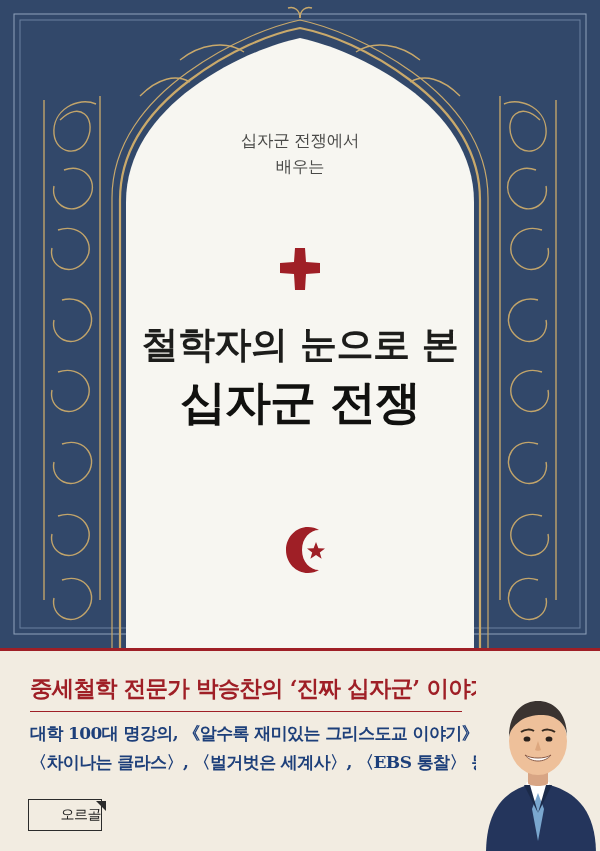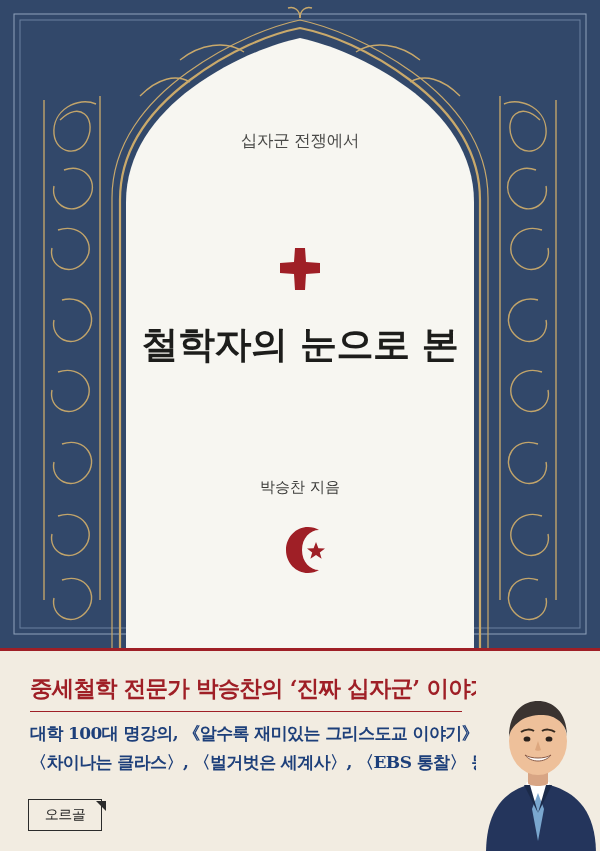--- a/index.html
+++ b/index.html
@@ -144,21 +144,21 @@
   .publisher {
     position: absolute;
     left: 28px;
     top: 148px;
     width: 74px;
     height: 32px;
     border: 1px solid #2b2b2b;
     box-sizing: border-box;
     display: flex;
     align-items: center;
-    justify-content: center;
+    justify-content: flex-end;
   }
   .publisher span {
     font-size: 14px;
     color: #1b1b1b;
     letter-spacing: -0.5px;
     font-family: "DejaVu Serif", serif;
   }
   .publisher-tick {
     position: absolute;
     left: 96px;
@@ -220,31 +220,32 @@
       <path d="M140,96 C158,78 176,74 190,82"></path>
       <path d="M460,96 C442,78 424,74 410,82"></path>
     </g>
 
     <path d="M126,648 L126,202 C126,154 154,116 192,88 C230,60 272,44 300,38
              C328,44 370,60 408,88 C446,116 474,154 474,202 L474,648 Z" fill="#f7f6f1"></path>
   </svg>
 
   <div class="subtitle">
     <div>십자군 전쟁에서</div>
+    <div>배우는</div>
   </div>
 
   <svg class="cross" width="44" height="46" viewBox="0 0 44 46">
     <g fill="#9f1f26">
       <path d="M17,2 L27,2 L28,16 L42,17 L42,27 L28,28 L27,44 L17,44 L16,28 L2,27 L2,17 L16,16 Z"></path>
     </g>
   </svg>
 
   <div class="title-small">철학자의 눈으로 본</div>
-
-  <div class="author">박승찬 지음</div>
+  <div class="title-main">십자군 전쟁</div>
+
 
   <svg class="crescent" width="56" height="52" viewBox="0 0 56 52">
     <path d="M36,3 C24,3 14,13 14,26 C14,39 24,49 36,49 C40,49 44,48 47,46
              C38,46 30,38 30,26 C30,14 38,6 47,6 C44,4 40,3 36,3 Z" fill="#9f1f26"></path>
     <path d="M44,18 L46.4,24.2 L53,24.4 L47.8,28.4 L49.6,34.8 L44,31 L38.4,34.8 L40.2,28.4 L35,24.4 L41.6,24.2 Z" fill="#9f1f26"></path>
   </svg>
 
   <div class="band">
 
     <div class="band-headline">중세철학 전문가 박승찬의 ‘진짜 십자군’ 이야기</div>

